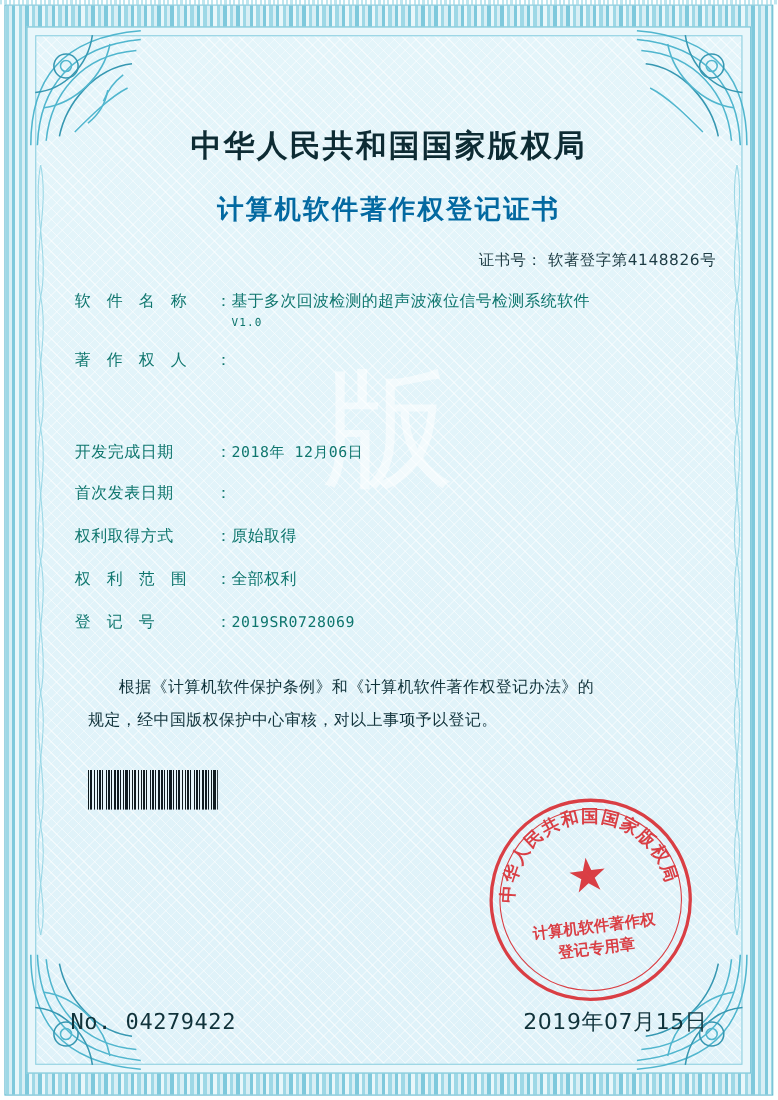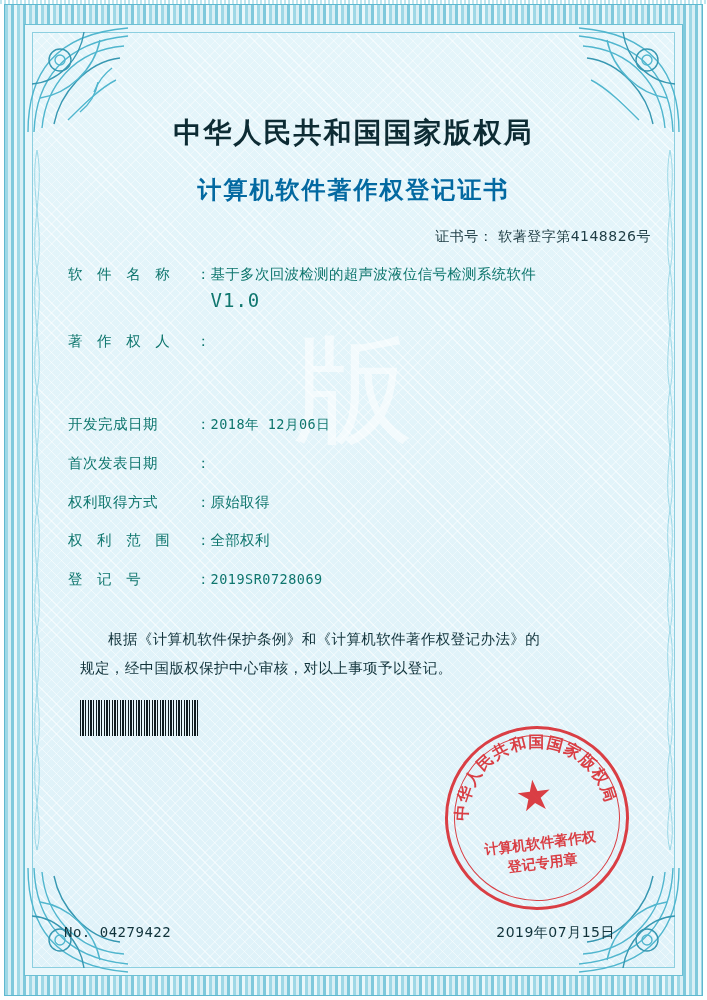--- a/index.html
+++ b/index.html
@@ -129,21 +129,21 @@
     flex: 0 0 10px;
   }
   .row .value {
     flex: 1 1 auto;
     letter-spacing: .3px;
   }
   .row.wide .label { letter-spacing: 5px; }
   .row .value .second {
     display: block;
     font-family: "DejaVu Sans Mono", "Liberation Mono", monospace;
-    font-size: 19px;
+    font-size: 10px;
     letter-spacing: 1px;
   }
   .row .value.mono {
     font-family: "DejaVu Sans Mono", "Liberation Mono", monospace;
     font-size: 13.5px;
     letter-spacing: .5px;
   }
 
   .gap-1 { height: 44px; }
 
@@ -217,26 +217,26 @@
     font-family: "DejaVu Serif", "Liberation Serif", serif;
     font-size: 16px;
     font-weight: bold;
     fill: #d9262c;
     letter-spacing: 1.5px;
   }
 
   .footer {
     position: absolute;
     left: 64px;
-    right: 56px;
+    right: 28px;
     bottom: 58px;
     display: flex;
     justify-content: space-between;
     align-items: baseline;
-    font-size: 14px;
+    font-size: 20px;
     color: #10323a;
   }
   .footer .no {
     font-family: "DejaVu Sans Mono", "Liberation Mono", monospace;
     letter-spacing: .5px;
   }
   .footer .date {
     font-family: "DejaVu Sans", "Liberation Sans", sans-serif;
     letter-spacing: .5px;
     margin-right: 36px;

